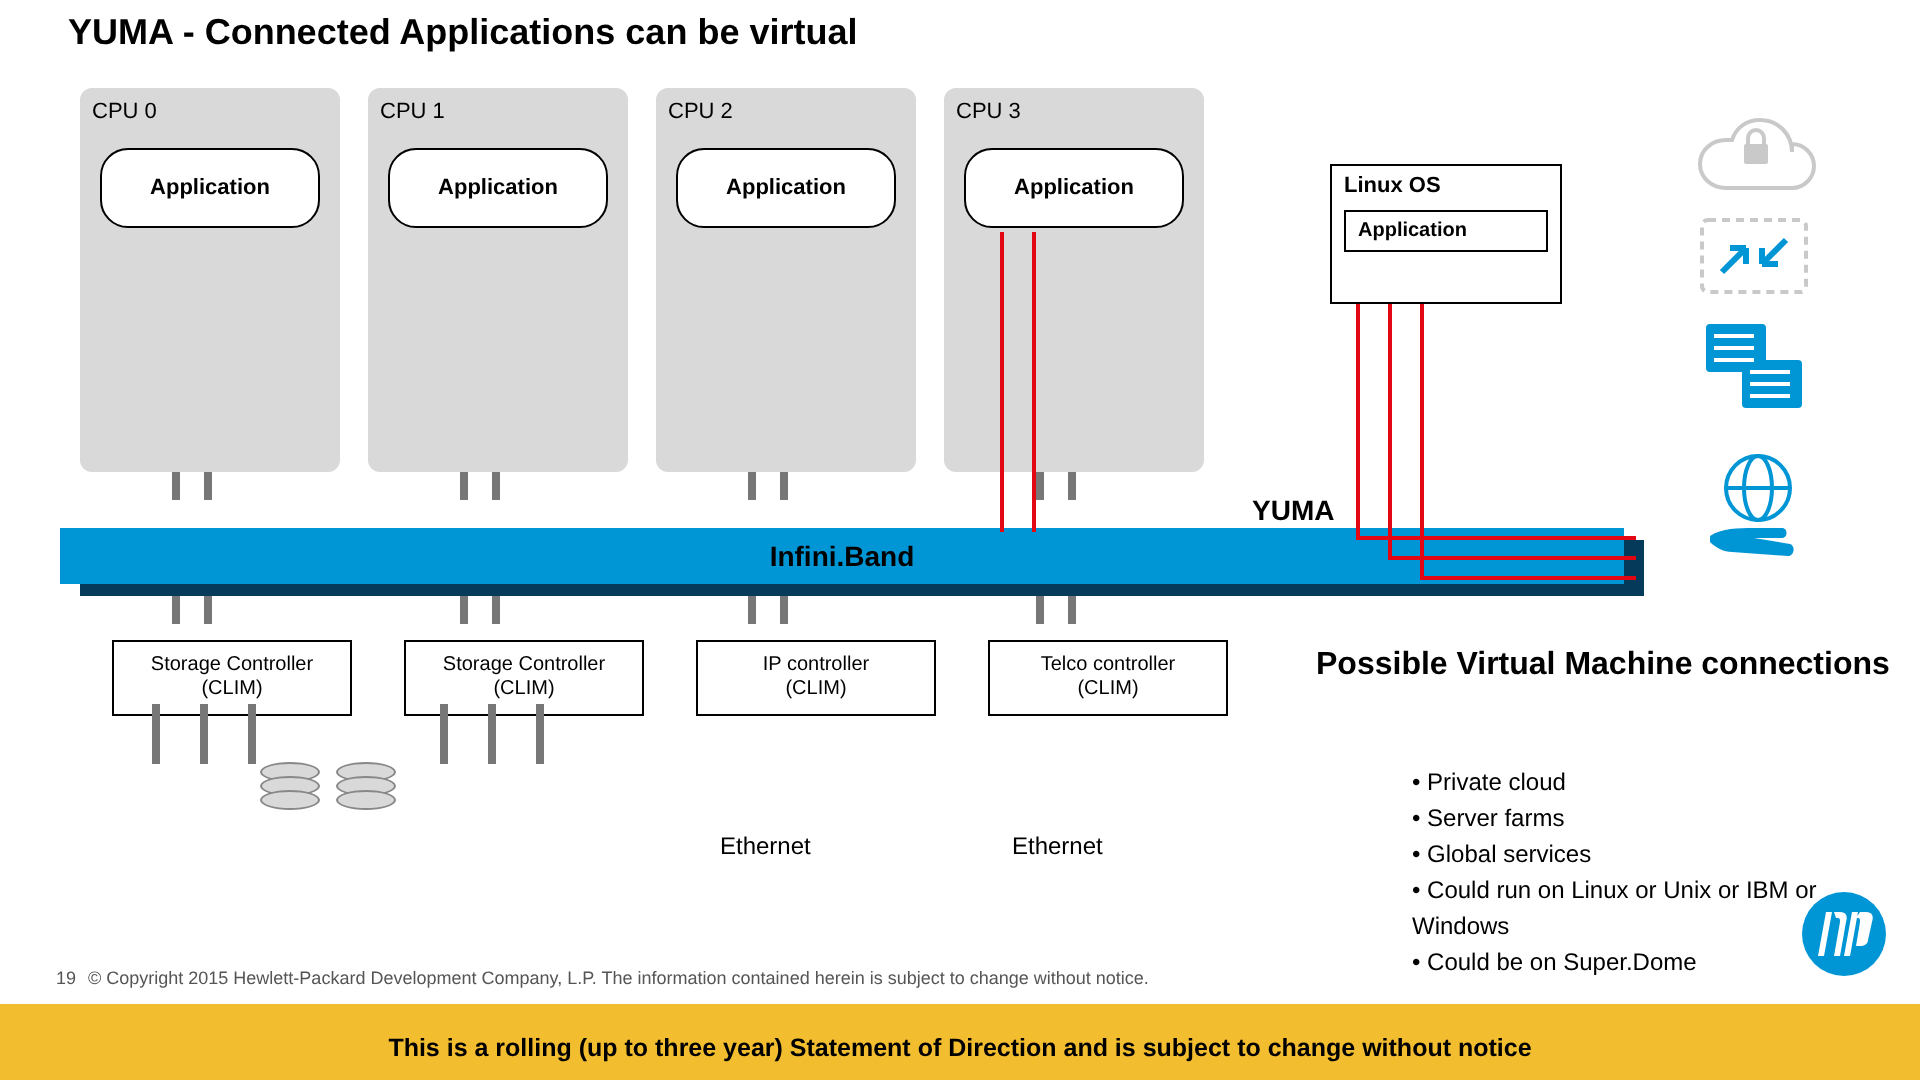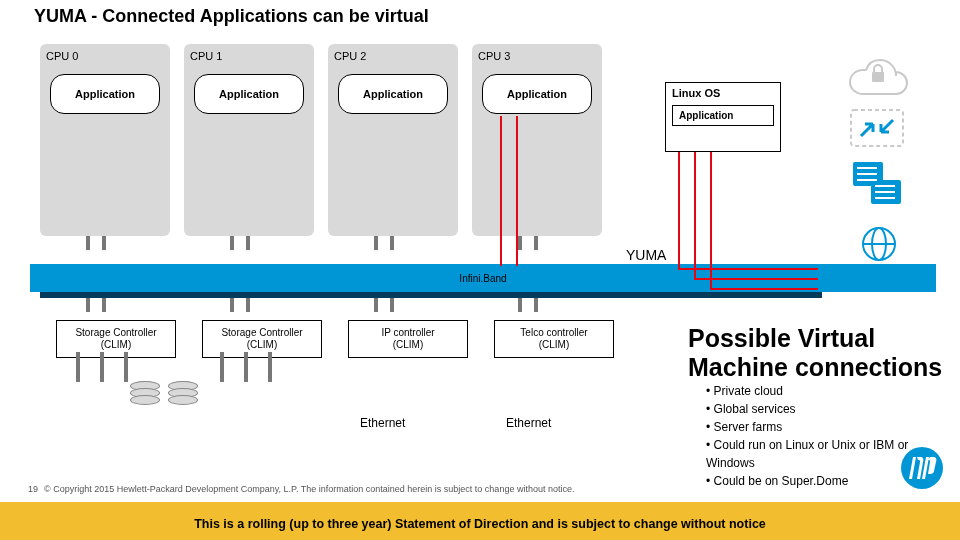--- a/index.html
+++ b/index.html
@@ -7,29 +7,29 @@
   .title { font-size: 18px; font-weight: bold; position: absolute; top: 6px; left: 34px; }
   .cpu-area { position: absolute; top: 44px; left: 40px; display: flex; gap: 14px; }
   .cpu { width: 130px; height: 192px; background: #d9d9d9; border-radius: 6px; padding: 6px; position: relative; }
   .cpu-label { font-size: 11px; font-weight: 500; }
   .app-box { position: absolute; top: 30px; left: 10px; width: 110px; height: 40px; border: 1px solid #000; background: #fff; border-radius: 14px; display: flex; align-items: center; justify-content: center; font-size: 11px; font-weight: bold; }
   .linux-box { position: absolute; top: 82px; left: 628px; width: 116px; height: 70px; border: 1px solid #000; background: #fff; margin-left: 37px; }
   .linux-title { font-size: 11px; font-weight: bold; padding: 4px 6px; }
   .linux-app { margin: 2px 6px; border: 1px solid #000; padding: 4px 6px; font-size: 10px; font-weight: bold; background: #fff; }
   .legs { position: absolute; display: flex; gap: 12px; }
   .leg { width: 4px; height: 14px; background: #777; }
-  .yuma-label { position: absolute; top: 247px; left: 626px; font-size: 14px; font-weight: normal; text-align: right; }
+  .yuma-label { position: absolute; top: 247px; left: 626px; font-size: 14px; font-weight: bold; text-align: right; }
   .bus-area { position: absolute; top: 264px; left: 30px; width: 792px; height: 40px; }
   .bus-back { position: absolute; top: 6px; left: 10px; width: 782px; height: 28px; background: #063a5b; }
-  .bus-front { position: absolute; top: 0; left: 0; width: 906px; height: 28px; background: #0096d6; display: flex; align-items: center; justify-content: center; color: #000; font-size: 10px; font-weight: 400; }
+  .bus-front { position: absolute; top: 0; left: 0; width: 782px; height: 28px; background: #0096d6; display: flex; align-items: center; justify-content: center; color: #000; font-size: 14px; font-weight: 700; }
   .ctrl-area { position: absolute; top: 320px; left: 40px; display: flex; gap: 26px; padding-left: 16px; }
   .ctrl { width: 120px; text-align: center; }
   .ctrl-box { border: 1px solid #000; background: #fff; padding: 6px 2px; font-size: 10px; font-weight: 500; line-height: 1.2; }
   .eth { position: absolute; font-size: 12px; font-weight: 500; margin-top: 36px; }
-  .pvm-title { position: absolute; top: 324px; left: 688px; font-size: 25px; font-weight: bold; line-height: 1.15; }
+  .pvm-title { position: absolute; top: 324px; left: 658px; font-size: 16px; font-weight: bold; line-height: 1.15; }
   .bullets { position: absolute; top: 382px; left: 658px; font-size: 12px; font-weight: 500; line-height: 1.5; margin-left: 48px; }
   .bullets li { list-style: none; }
   .copyright { position: absolute; top: 484px; left: 44px; font-size: 9px; color: #555; }
   .pagenum { position: absolute; top: 484px; left: 28px; font-size: 9px; color: #555; }
   .banner { position: absolute; top: 502px; left: 0; width: 960px; height: 44px; background: #f2bd2f; display: flex; align-items: center; justify-content: center; font-size: 12.5px; font-weight: bold; }
   .cloud-area { position: absolute; top: 52px; right: 18px; width: 130px; display: flex; flex-direction: column; align-items: center; gap: 10px; }
   .side-icon svg { display: block; }
   .hp-logo { position: absolute; bottom: 46px; right: 16px; }
   .red-line { position: absolute; background: #e30613; }
   .disk-stack { position: absolute; }
@@ -162,22 +162,22 @@
 <div class="red-line" style="top:268px;left:678px;width:140px;height:2px"></div>
 <div class="red-line" style="top:278px;left:694px;width:124px;height:2px"></div>
 <div class="red-line" style="top:288px;left:710px;width:108px;height:2px"></div>
 
 <div class="red-line" style="top:116px;left:500px;width:2px;height:150px"></div>
 <div class="red-line" style="top:116px;left:516px;width:2px;height:150px"></div>
 
 <div class="pvm-title">Possible Virtual Machine connections</div>
 <ul class="bullets">
   <li>• <span>Private cloud</span></li>
+  <li>• <span>Server farms</span></li>
   <li>• <span>Global services</span></li>
-  <li>• <span>Server farms</span></li>
   <li>• <span>Could run on Linux or Unix or IBM or Windows</span></li>
   <li>• <span>Could be on Super.Dome</span></li>
 </ul>
 
 <div class="cloud-area">
   <span class="side-icon">
     <svg width="70" height="46" viewBox="0 0 70 46">
         <path d="M54 24c0-9-7-16-16-16-7 0-12 4-14 10-1 0-2 0-3 0-7 0-13 5-13 12 0 7 6 12 13 12h33c6 0 11-5 11-11 0-6-5-11-11-11z" fill="none" stroke="#c9c9c9" stroke-width="2"></path>
         <rect x="30" y="20" width="12" height="10" rx="1" fill="#c9c9c9"></rect>
         <path d="M32 20v-3a4 4 0 0 1 8 0v3" fill="none" stroke="#c9c9c9" stroke-width="2"></path>

